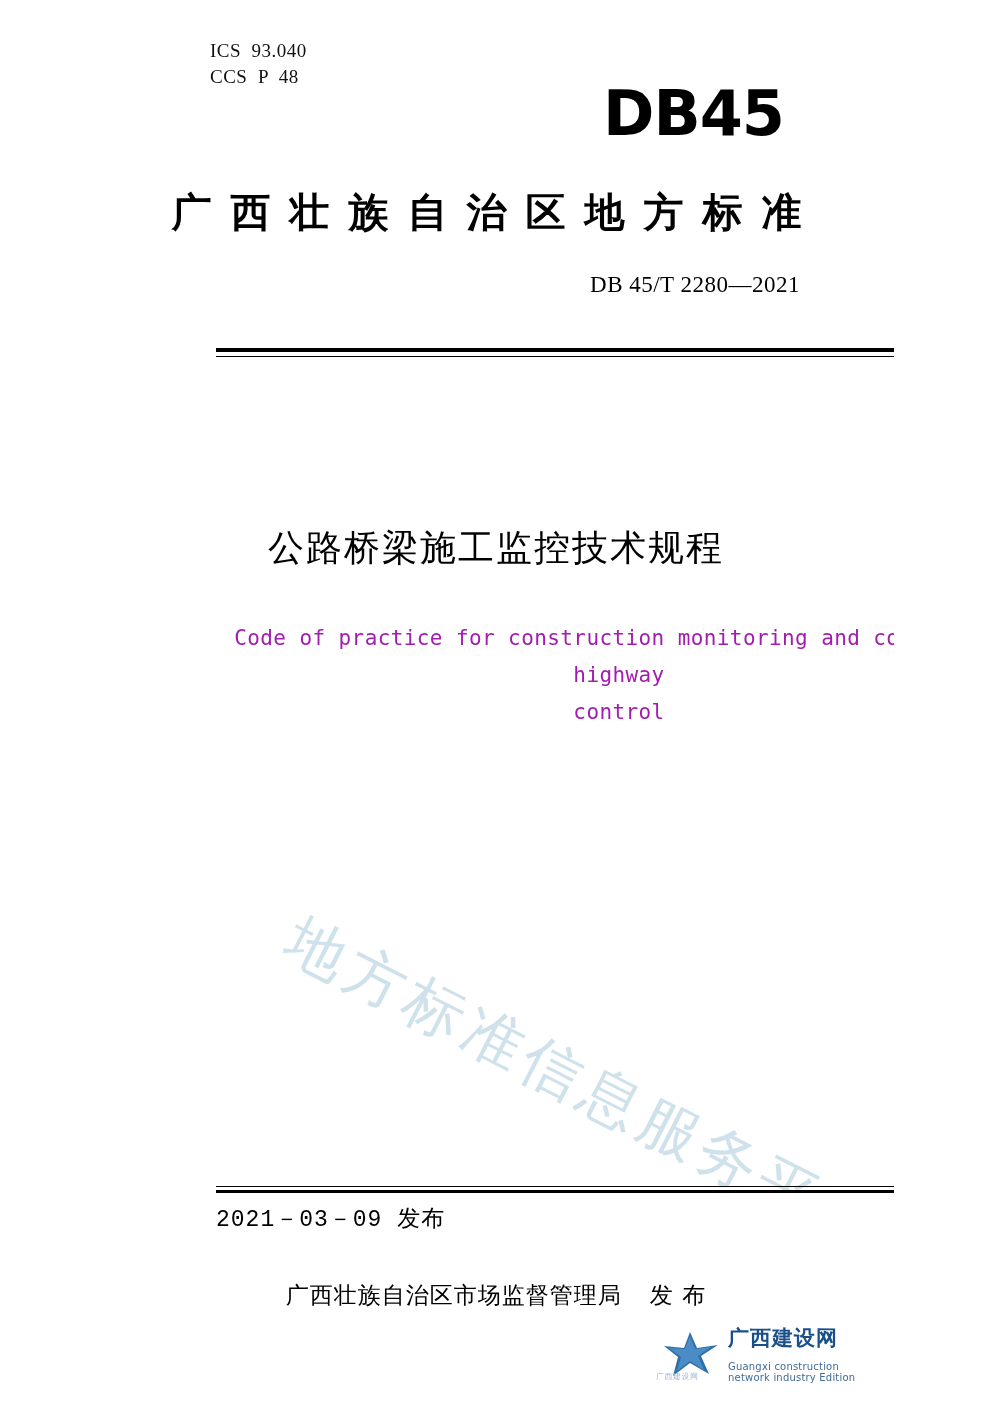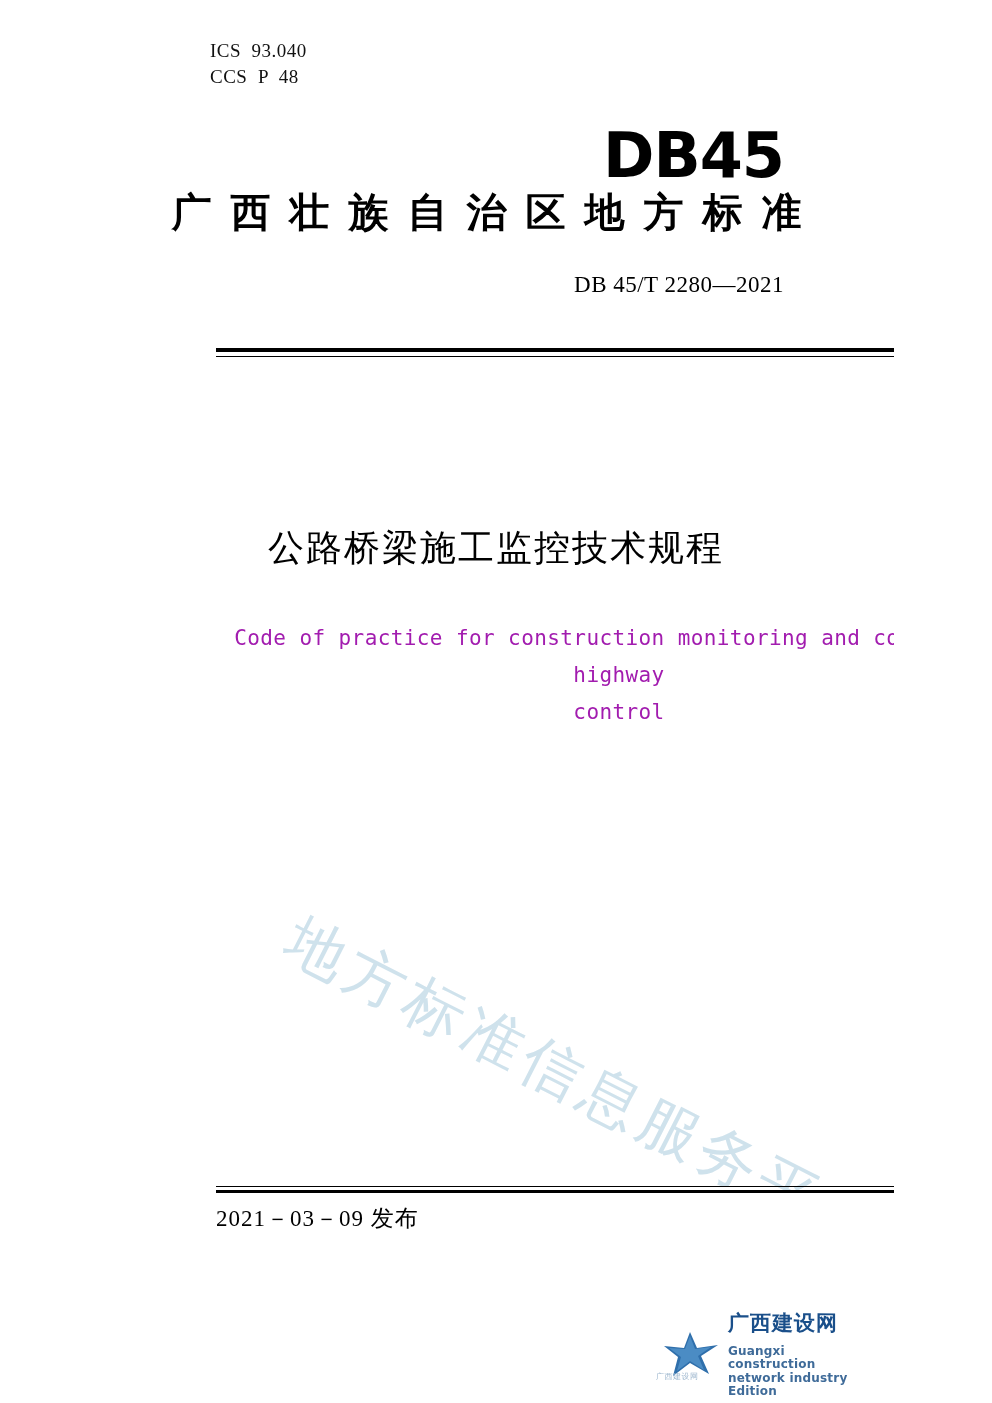--- a/index.html
+++ b/index.html
@@ -37,41 +37,40 @@
   .db45 {
     position: absolute;
     right: 110px;
     top: 82px;
     font-family: "DejaVu Sans", sans-serif;
     font-weight: 700;
     font-size: 62px;
     letter-spacing: -1px;
     color: #000;
     line-height: 64px;
-    margin-top: 42px;
   }
 
   
   .province-title {
     position: absolute;
     left: 0;
     right: 0;
     top: 185px;
     text-align: center;
     font-family: "DejaVu Sans", sans-serif;
     font-weight: 700;
     font-size: 40px;
     letter-spacing: 19px;
     color: #000;
   }
 
   
   .std-no {
     position: absolute;
-    right: 110px;
+    right: 94px;
     top: 272px;
     font-family: "Liberation Serif", serif;
     font-size: 23px;
     letter-spacing: 0.5px;
     color: #000;
   }
 
   
   .rule {
     position: absolute;
@@ -135,21 +134,21 @@
     letter-spacing: 6px;
     color: #cfe2ec;
     white-space: nowrap;
   }
 
   
   .date-left {
     position: absolute;
     left: 118px;
     top: 1203px;
-    font-family: Liberation Serif, serif;
+    font-family: Liberation Mono, monospace;
     font-size: 23px;
     letter-spacing: 1px;
   }
   .date-right {
     position: absolute;
     right: 112px;
     top: 1203px;
     font-family: "DejaVu Sans", sans-serif;
     font-size: 23px;
     letter-spacing: 1px;
@@ -193,25 +192,24 @@
   }
   .site-logo .txt .cn {
     font-family: "DejaVu Sans", sans-serif;
     font-size: 21px;
     font-weight: 700;
     color: #1a4f8a;
     letter-spacing: 1px;
   }
   .site-logo .txt .en {
     font-family: "DejaVu Sans", sans-serif;
-    font-size: 12px;
+    font-size: 10px;
     color: #3f6b99;
     letter-spacing: 0.2px;
     margin-top: 10px;
-    font-weight: bold;
   }
   .site-logo .tag {
     position: absolute;
     left: -8px;
     bottom: -2px;
     font-family: "DejaVu Sans", sans-serif;
     font-size: 8px;
     color: #9fb8cf;
     letter-spacing: 0.5px;
   }
@@ -243,20 +241,23 @@
 
   <div class="watermark">
     <span>地方标准信息服务平台</span>
   </div>
 
   <div class="rule rule-bottom-thin"></div>
   <div class="rule rule-bottom-thick"></div>
 
   <div class="date-left">2021－03－09 发布</div>
 
+  <div class="publisher">
+    <span>广西壮族自治区市场监督管理局</span><span class="gap"></span><span>发  布</span>
+  </div>
 
   <div class="site-logo">
     <div class="star-wrap">
       <svg width="56" height="50" viewBox="0 0 56 50" aria-hidden="true">
         <polygon points="26,2 33,18 54,15 37,26 45,44 26,33 9,46 14,27 0,16 20,18" fill="#2f6fab"></polygon>
         <polygon points="26,6 31,19 47,17 34,26 40,40 26,31 13,41 17,27 5,18 21,19" fill="#4b8cc4"></polygon>
       </svg>
       <div class="tag">广西建设网</div>
     </div>
     <div class="txt">

